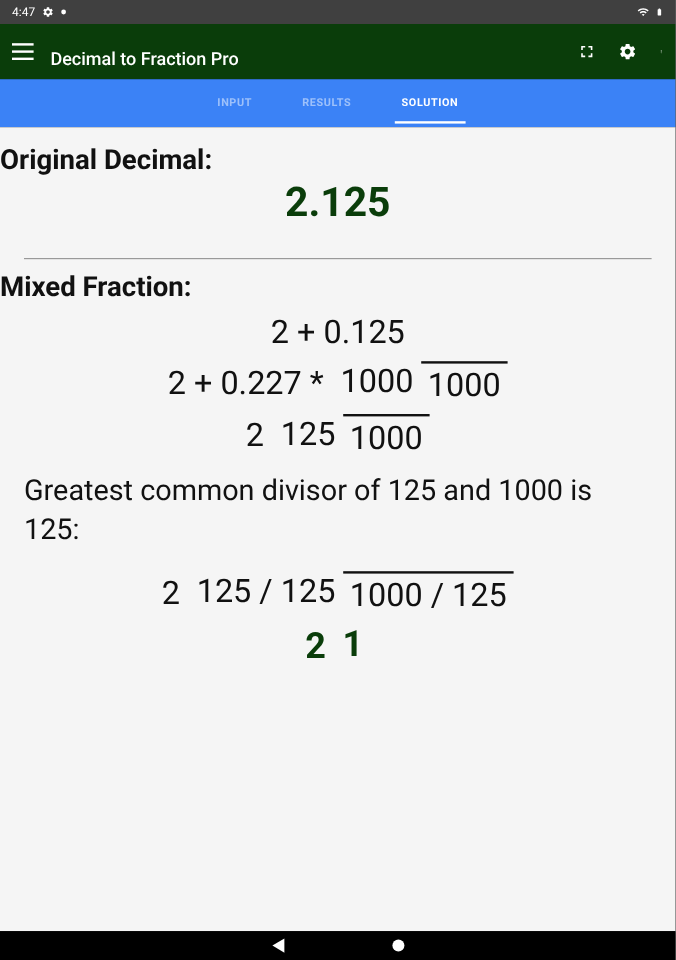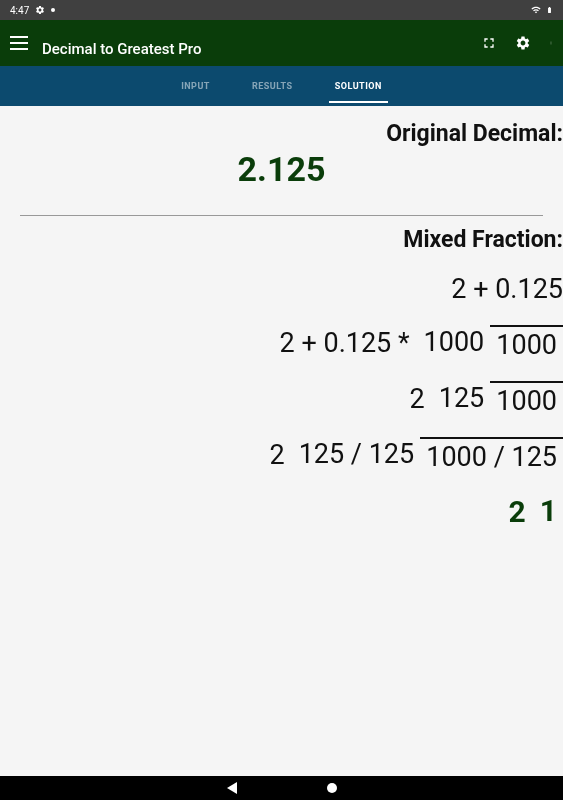--- a/index.html
+++ b/index.html
@@ -30,21 +30,21 @@
   align-items: center;
   padding: 0 10px;
   gap: 14px;
 }
 .hamburger { width: 18px; height: 14px; display: flex; flex-direction: column; justify-content: space-between; cursor: pointer; }
 .hamburger span { height: 2px; background: #fff; display: block; }
 .app-title { color: #fff; font-size: 15px; font-weight: 500; margin-top: 12px; }
 .app-actions { margin-left: auto; display: flex; gap: 18px; align-items: center; }
 .icon-btn { color: #fff; cursor: pointer; display: flex; align-items: center; justify-content: center; }
 .tab-bar {
-  background: #0c4a6e;
+  background: #3b82f6;
   height: 40px;
   display: flex;
   justify-content: center;
   align-items: center;
   gap: 30px;
 }
 .tab {
   color: rgba(255,255,255,0.5);
   font-size: 9px;
   font-weight: 700;
@@ -63,45 +63,45 @@
   height: 2px;
   background: #fff;
 }
 .content {
   background: #f5f5f5;
   height: 670px;
   overflow: hidden;
   padding-top: 14px;
 }
 .section-title {
-  text-align: right;
+  text-align: left;
   font-size: 23px;
   font-weight: 700;
   color: #111;
   margin-bottom: 2px;
 }
 .big-value {
   text-align: center;
   font-size: 34px;
   font-weight: 700;
   color: #0a3d0a;
   margin-bottom: 26px;
 }
 .divider {
   border: none;
   border-top: 1px solid #999;
   margin: 4px 20px 10px;
 }
 .math-line {
   display: flex;
-  justify-content: flex-end;
+  justify-content: center;
   align-items: center;
   font-size: 27px;
   color: #111;
-  margin: 20px 0;
+  margin: 8px 0;
   gap: 8px;
 }
 .frac {
   display: inline-flex;
   flex-direction: row;
   align-items: center;
   vertical-align: middle;
 }
 .frac .num { padding: 0 6px 2px; }
 .frac .den { padding: 2px 6px 0; border-top: 2px solid #111; }
@@ -160,21 +160,21 @@
     </span>
   </div>
 </div>
 
 <div class="app-bar">
   <div class="hamburger">
     <span></span>
       <span></span>
       <span></span>
   </div>
-  <div class="app-title">Decimal to Greatest Pro</div>
+  <div class="app-title">Decimal to Fraction Pro</div>
   <div class="app-actions">
     <div class="icon-btn">
       <svg width="16" height="16" viewBox="0 0 24 24" fill="#fff">
           <path d="M7 14H5v5h5v-2H7v-3zm-2-4h2V7h3V5H5v5zm12 7h-3v2h5v-5h-2v3zM14 5v2h3v3h2V5h-5z"></path>
         </svg>
     </div>
     <div class="icon-btn">
       <svg width="16" height="16" viewBox="0 0 24 24" fill="#fff">
           <path d="M19.14,12.94c0.04-0.3,0.06-0.61,0.06-0.94c0-0.32-0.02-0.64-0.07-0.94l2.03-1.58c0.18-0.14,0.23-0.41,0.12-0.61 l-1.92-3.32c-0.12-0.22-0.37-0.29-0.59-0.22l-2.39,0.96c-0.5-0.38-1.03-0.7-1.62-0.94L14.4,2.81c-0.04-0.24-0.24-0.41-0.48-0.41 h-3.84c-0.24,0-0.43,0.17-0.47,0.41L9.25,5.35C8.66,5.59,8.12,5.92,7.63,6.29L5.24,5.33c-0.22-0.08-0.47,0-0.59,0.22L2.74,8.87 C2.62,9.08,2.66,9.34,2.86,9.48l2.03,1.58C4.84,11.36,4.8,11.69,4.8,12s0.02,0.64,0.07,0.94l-2.03,1.58 c-0.18,0.14-0.23,0.41-0.12,0.61l1.92,3.32c0.12,0.22,0.37,0.29,0.59,0.22l2.39-0.96c0.5,0.38,1.03,0.7,1.62,0.94l0.36,2.54 c0.05,0.24,0.24,0.41,0.48,0.41h3.84c0.24,0,0.44-0.17,0.47-0.41l0.36-2.54c0.59-0.24,1.13-0.56,1.62-0.94l2.39,0.96 c0.22,0.08,0.47,0,0.59-0.22l1.92-3.32c0.12-0.22,0.07-0.47-0.12-0.61L19.14,12.94z M12,15.6c-1.98,0-3.6-1.62-3.6-3.6 s1.62-3.6,3.6-3.6s3.6,1.62,3.6,3.6S13.98,15.6,12,15.6z"></path>
         </svg>
@@ -197,35 +197,36 @@
   <div class="section-title">Original Decimal:</div>
   <div class="big-value">2.125</div>
   <hr class="divider">
   <div class="section-title">Mixed Fraction:</div>
 
   <div class="math-line">
     <span>2 + 0.125</span>
   </div>
 
   <div class="math-line">
-    <span>2 + 0.125 *</span>
+    <span>2 + 0.227 *</span>
     <span class="frac">
       <span class="num">1000</span>
       <span class="den">1000</span>
     </span>
   </div>
 
   <div class="math-line">
     <span>2</span>
     <span class="frac">
       <span class="num">125</span>
       <span class="den">1000</span>
     </span>
   </div>
 
+  <div class="explain">Greatest common divisor of 125 and 1000 is 125:</div>
 
   <div class="math-line">
     <span>2</span>
     <span class="frac">
       <span class="num">125 / 125</span>
       <span class="den">1000 / 125</span>
     </span>
   </div>
 
   <div class="math-line" style="margin-top:8px;">

